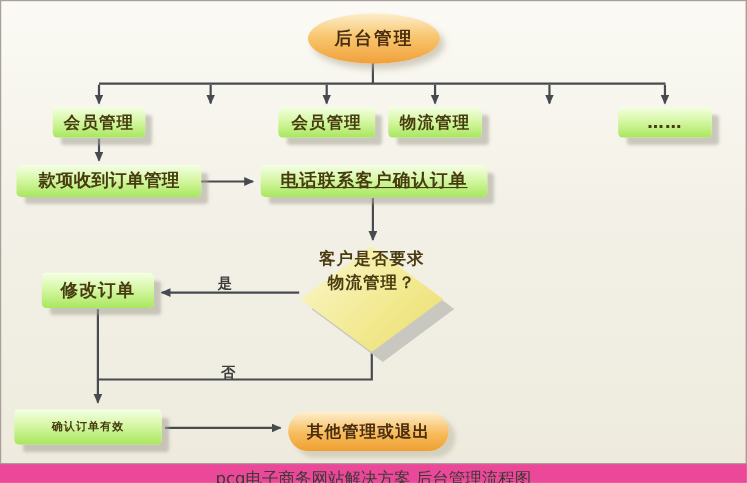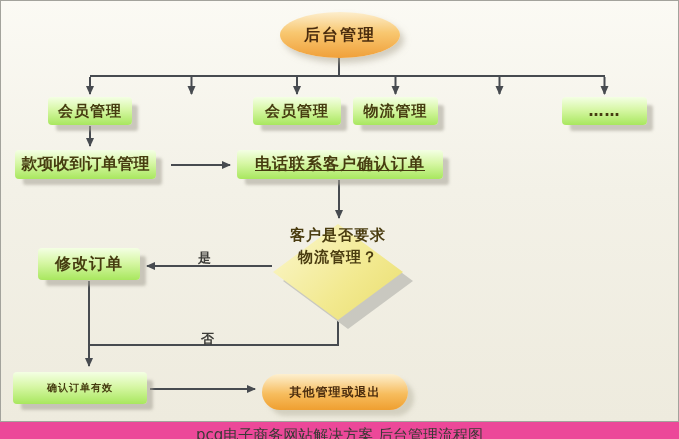--- a/index.html
+++ b/index.html
@@ -27,21 +27,21 @@
   .ellipse{
     border-radius:50%;
     background:linear-gradient(180deg,#fdeecd 0%,#f8c770 45%,#f0a03a 100%);
     box-shadow:4px 5px 6px rgba(176,170,152,0.55);
     font-size:16px;letter-spacing:2px;color:#4a2c0e;
   }
   .stadium{
     border-radius:18px;
     background:linear-gradient(180deg,#fdf0d0 0%,#f7bd5e 55%,#ef9f30 100%);
     box-shadow:6px 6px 4px rgba(190,185,168,0.55);
-    font-size:12px;letter-spacing:1px;color:#4a2c0e;
+    font-size:15px;letter-spacing:1px;color:#4a2c0e;
   }
   .diamond, .diamond-shadow{
     position:absolute;z-index:2;
     clip-path:polygon(50% 0,100% 50%,50% 100%,0 50%);
   }
   .diamond{
     background:linear-gradient(135deg,#fbf7cf 0%,#f2e98f 60%,#e9dd6e 100%);
   }
   .diamond-shadow{background:#c9c8c0;}
   .diamond-text{
@@ -88,21 +88,21 @@
     </g>
   </svg>
 
   <div class="node ellipse" style="left:280px;top:12px;width:120px;height:46px;">后台管理</div>
 
   <div class="node green" style="left:48px;top:97px;width:84px;height:28px;">会员管理</div>
   <div class="node green" style="left:353px;top:97px;width:85px;height:28px;">物流管理</div>
   <div class="node green" style="left:253px;top:97px;width:88px;height:28px;">会员管理</div>
   <div class="node green" style="left:562px;top:97px;width:85px;height:28px;">……</div>
 
-  <div class="node green" style="left:15px;top:150px;width:141px;height:29px;font-size:16px;letter-spacing:0;">款项收到订单管理</div>
+  <div class="node green" style="left:15px;top:150px;width:168px;height:29px;font-size:16px;letter-spacing:0;">款项收到订单管理</div>
   <div class="node green" style="left:237px;top:150px;width:206px;height:29px;font-size:16px;letter-spacing:1px;text-decoration:underline;">电话联系客户确认订单</div>
 
   <div class="diamond-shadow" style="left:283px;top:233px;width:130px;height:96px;"></div>
   <div class="diamond" style="left:273px;top:224px;width:130px;height:96px;"></div>
   <div class="diamond-text" style="left:273px;top:224px;width:130px;height:96px;">
     <span>客户是否要求</span>
     <span>物流管理？</span>
   </div>
   <div class="branch-label" style="left:198px;top:249px;">是</div>
   <div class="branch-label" style="left:201px;top:330px;">否</div>

